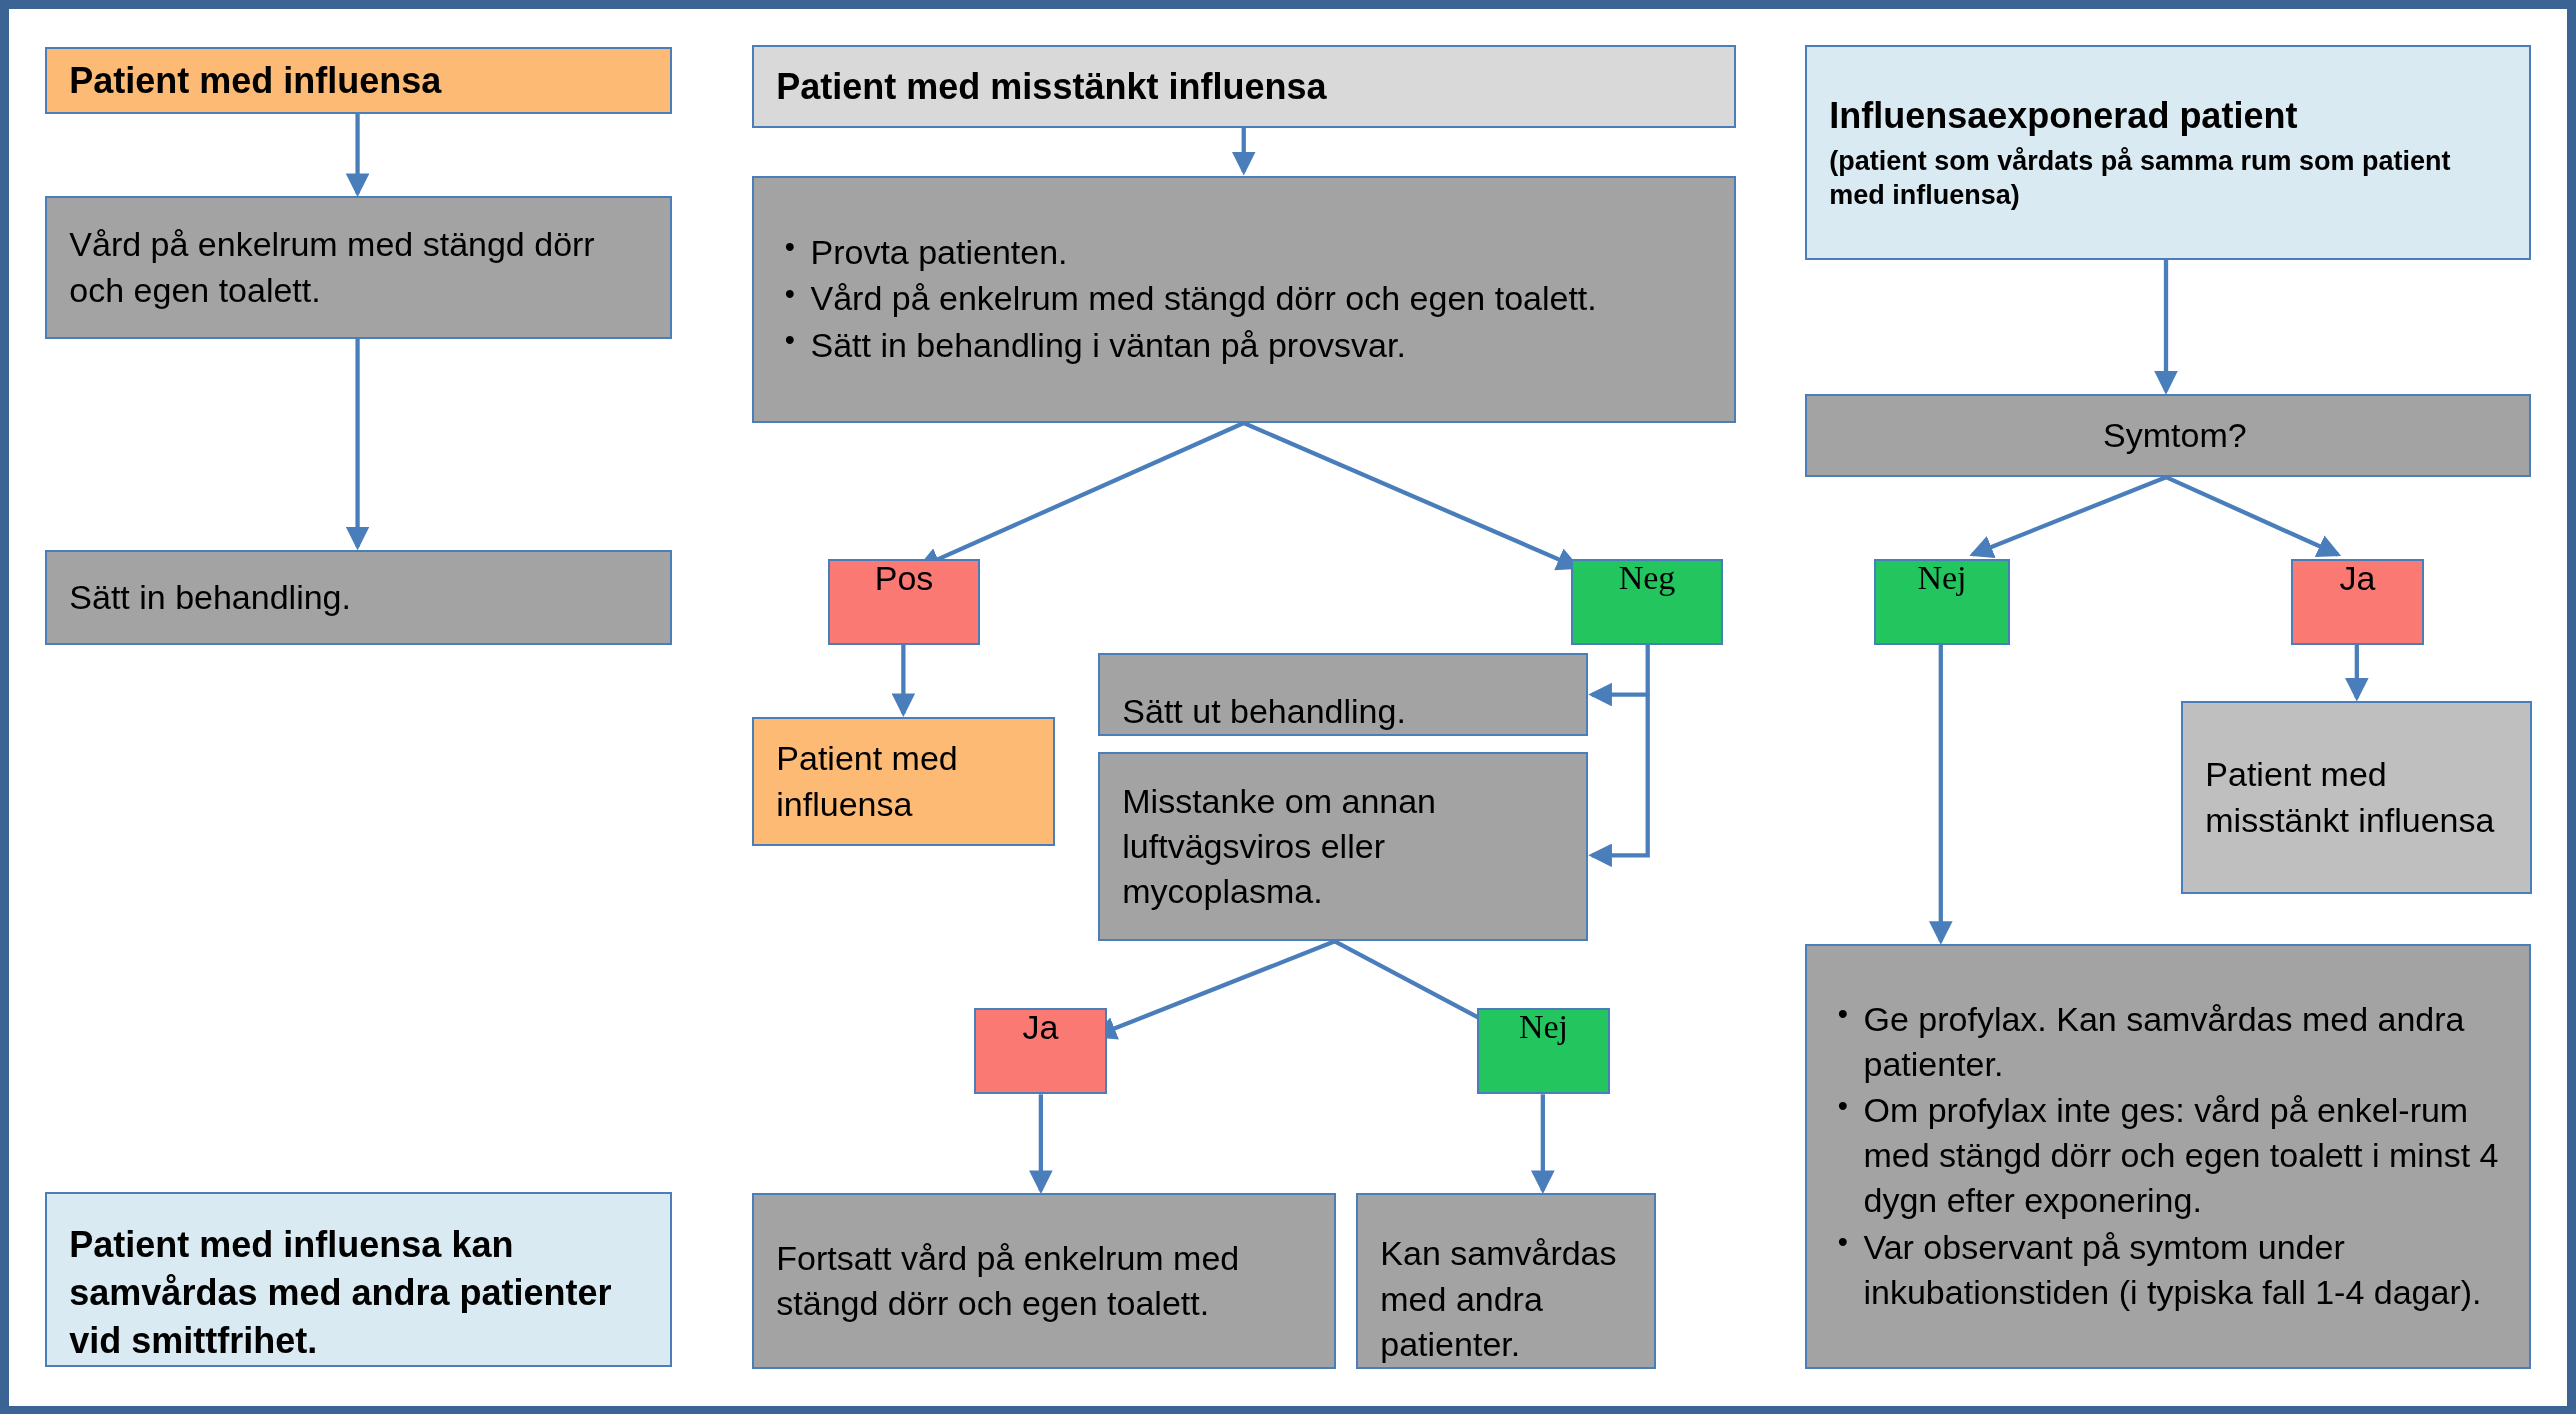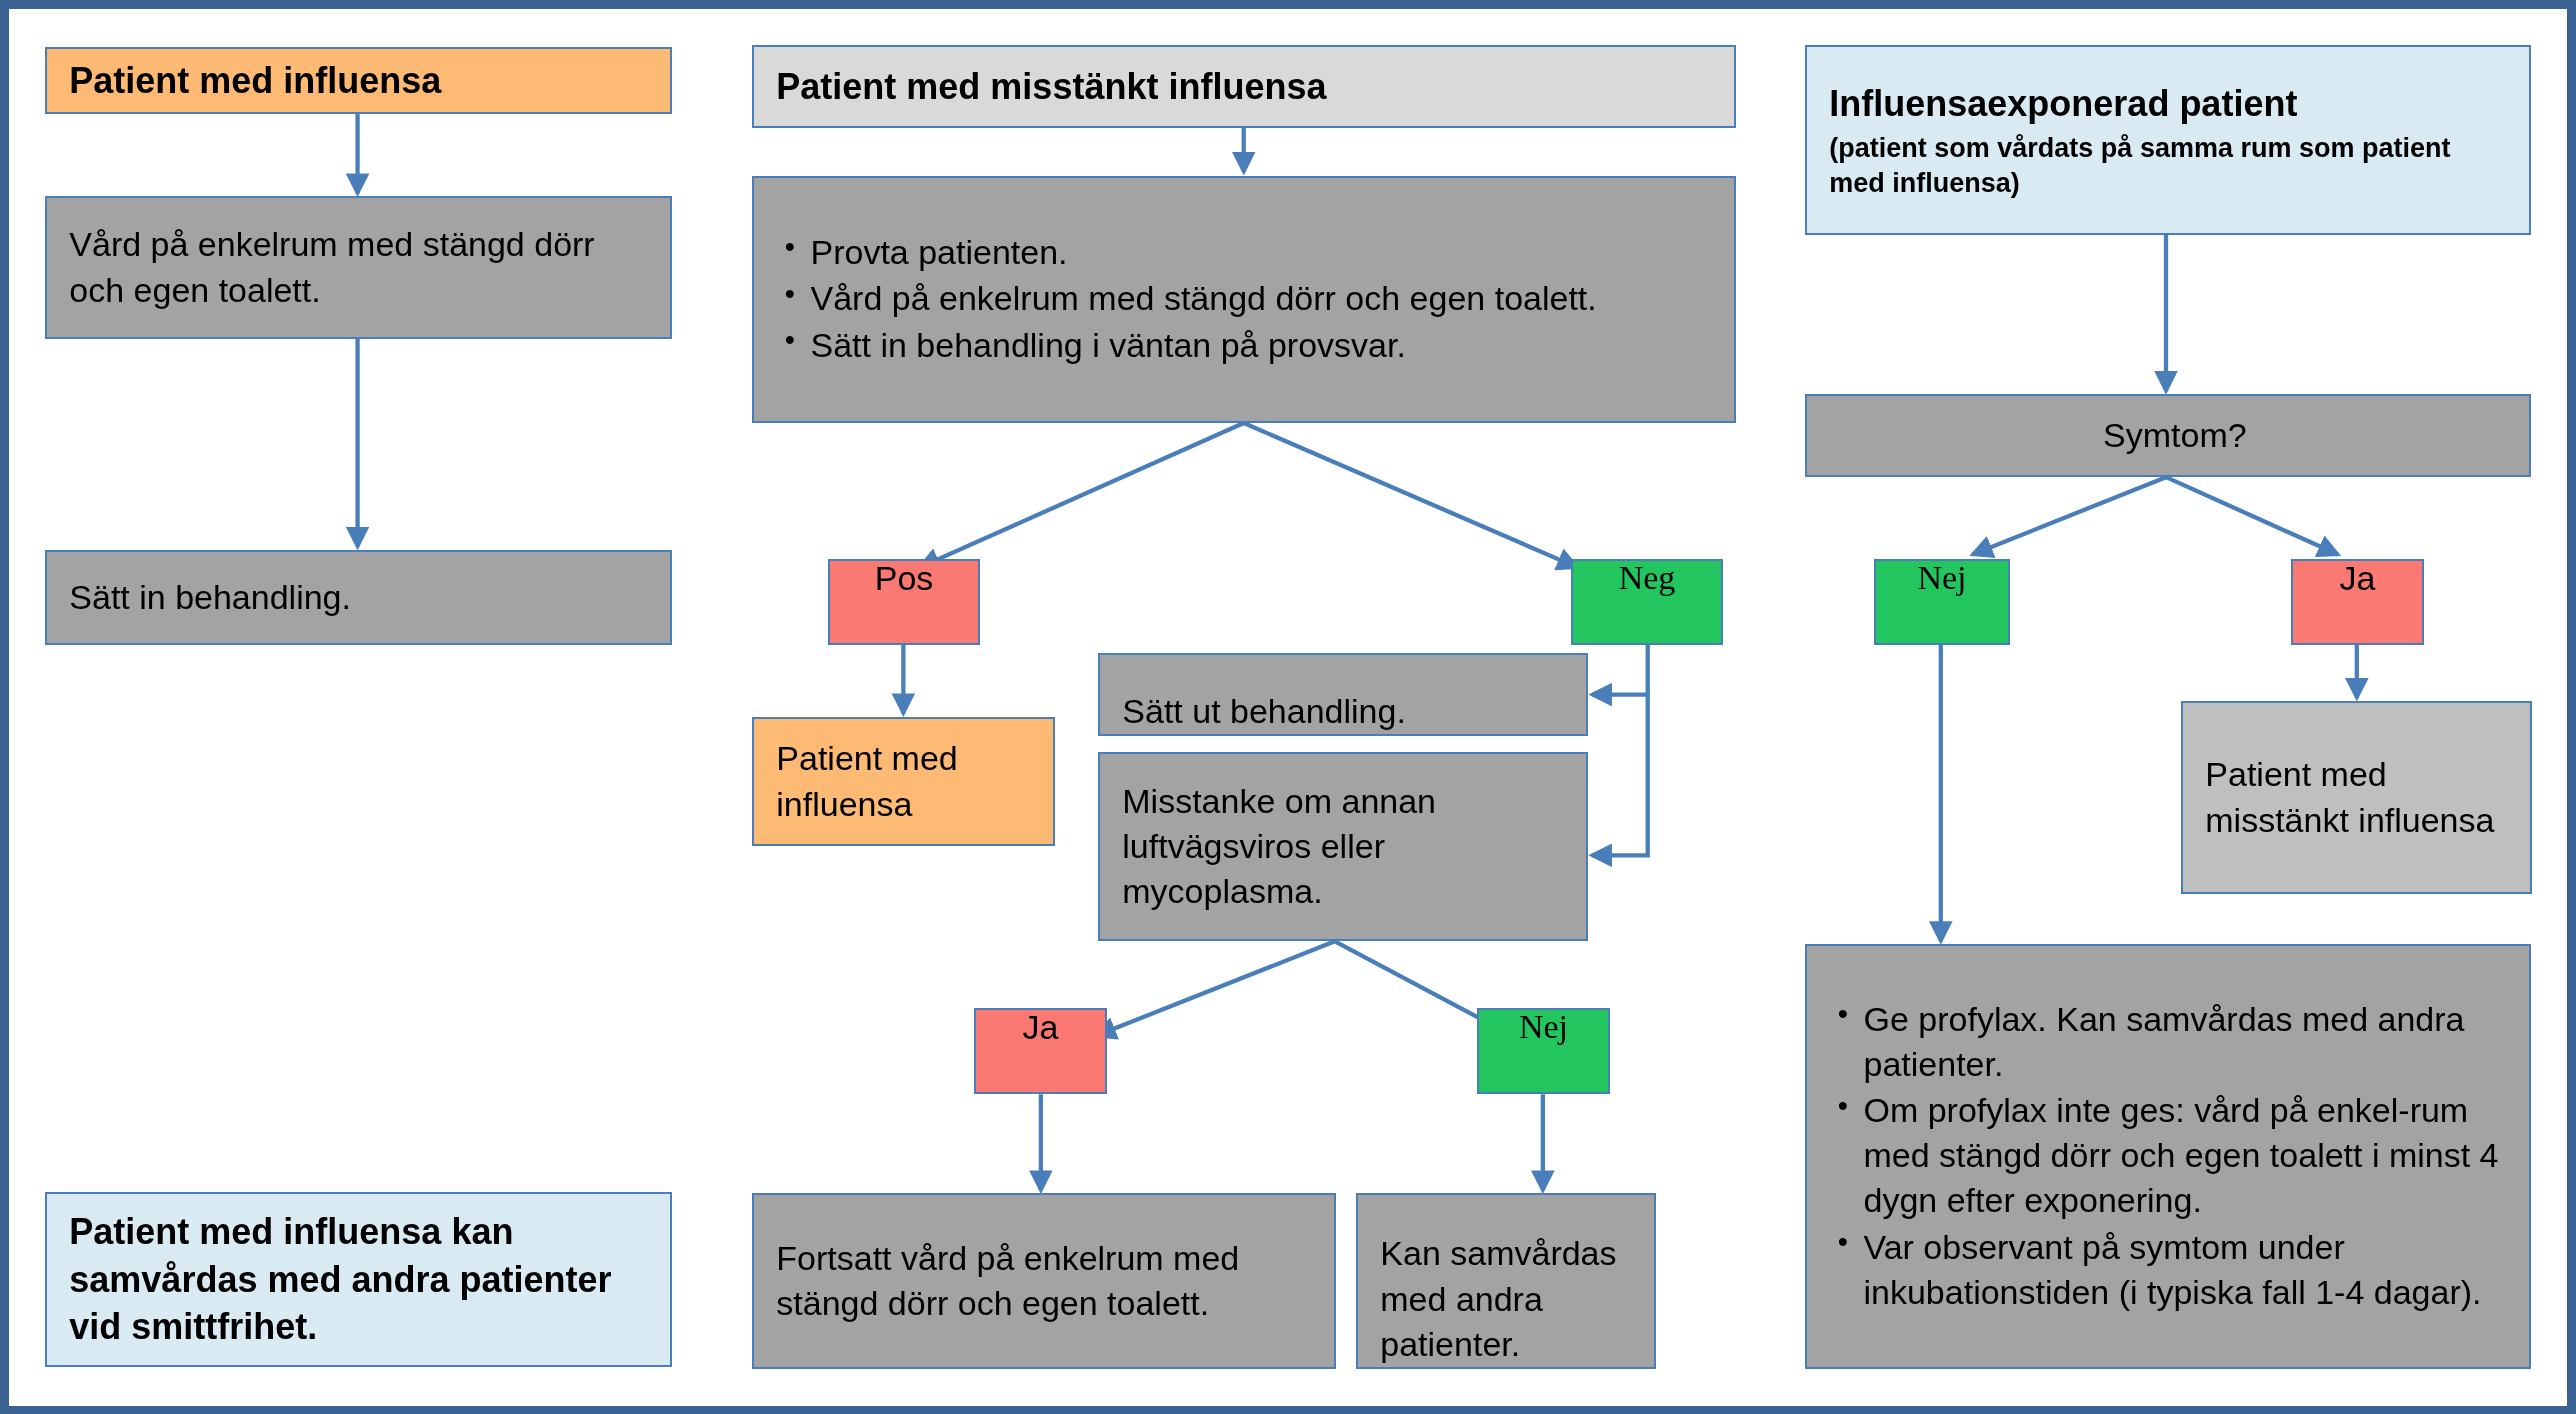--- a/index.html
+++ b/index.html
@@ -145,21 +145,21 @@
   </div>
 
   <div class="node" style="left:45px; top:196px; width:627px; height:143px;">
     <div class="txt">Vård på enkelrum med stängd dörr och egen toalett.</div>
   </div>
 
   <div class="node" style="left:45px; top:550px; width:627px; height:95px;">
     <div class="txt">Sätt in behandling.</div>
   </div>
 
-  <div class="node hdr fill-blue" style="left:45px; top:1192px; width:627px; height:175px;">
+  <div class="node hdr fill-blue" style="left:45px; top:1192px; width:627px; height:175px;justify-content:flex-end;">
     <div class="txt">Patient med influensa kan samvårdas med andra patienter vid smittfrihet.</div>
   </div>
 
   <div class="node hdr fill-gray" style="left:752px; top:45px; width:984px; height:83px;">
     <div class="txt">Patient med misstänkt influensa</div>
   </div>
 
   <div class="node" style="left:752px; top:176px; width:984px; height:247px;">
     <ul class="bul">
       <li>Provta patienten.</li>
@@ -197,21 +197,21 @@
   </div>
 
   <div class="node" style="left:752px; top:1193px; width:584px; height:176px;">
     <div class="txt">Fortsatt vård på enkelrum med stängd dörr och egen toalett.</div>
   </div>
 
   <div class="node" style="left:1356px; top:1193px; width:300px; height:176px;justify-content:flex-end;">
     <div class="txt">Kan samvårdas med andra patienter.</div>
   </div>
 
-  <div class="node fill-blue" style="left:1805px; top:45px; width:726px; height:190px;">
+  <div class="node fill-blue" style="left:1805px; top:45px; width:726px; height:215px;">
     <div class="txt hdr" style="font-size:36px; margin-bottom:3.4px;">Influensaexponerad patient</div>
     <div class="txt" style="font-weight:bold; font-size:27px; line-height:1.28;">(patient som vårdats på samma rum som patient med influensa)</div>
   </div>
 
   <div class="node midline" style="left:1805px; top:394px; width:726px; height:83px;">
     <div class="txt">Symtom?</div>
   </div>
 
   <div class="node chip fill-green" style="left:1874px; top:559px; width:136px; height:86px;">
     <div class="txt">Nej</div>

